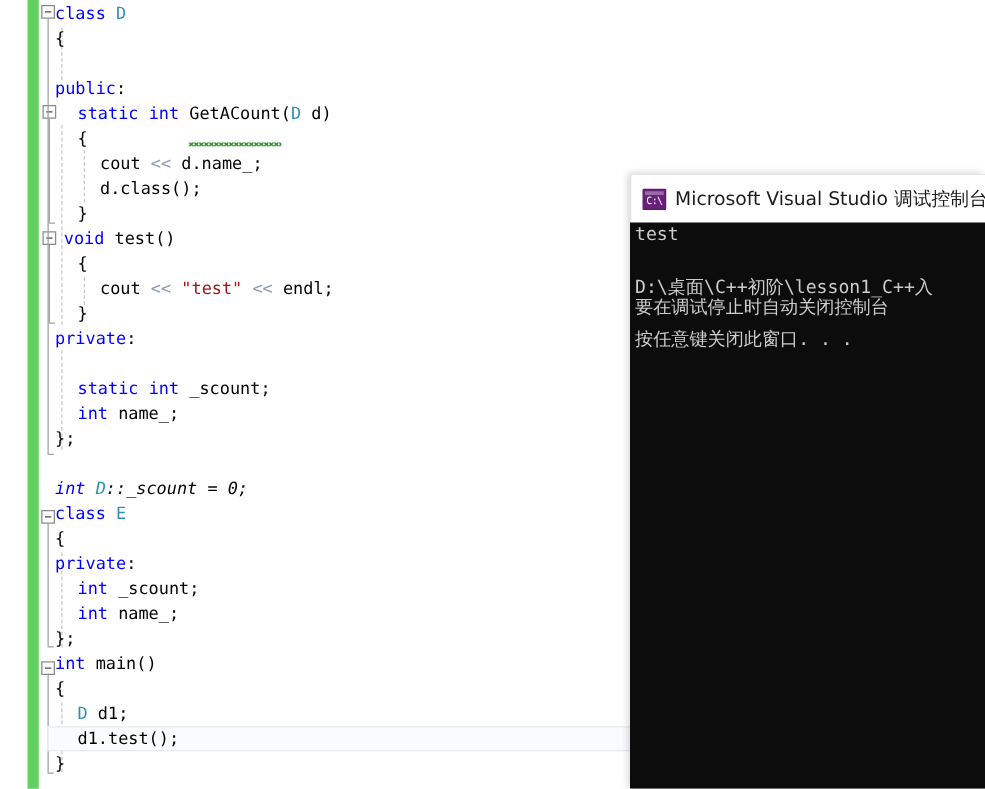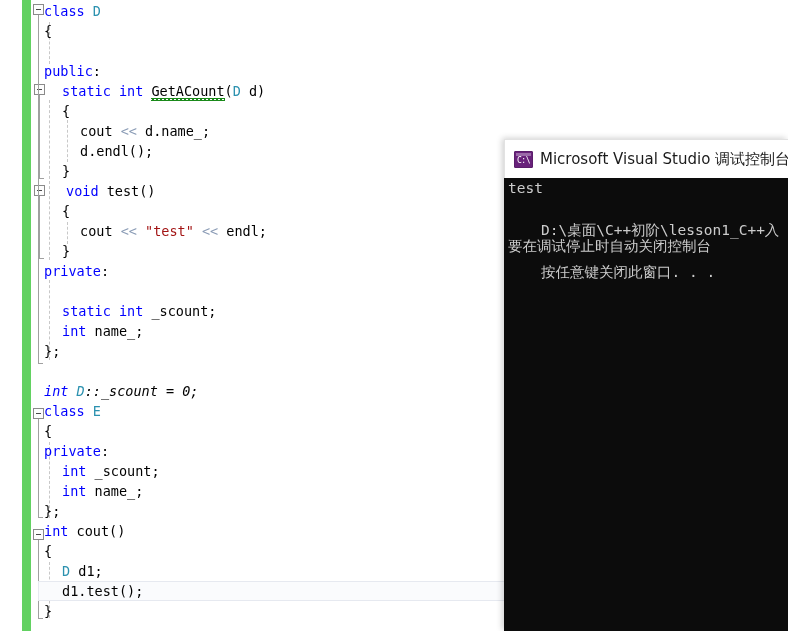--- a/index.html
+++ b/index.html
@@ -73,21 +73,21 @@
   .num   { color: #000000; }
 
   .squig {
     text-decoration: none;
     background-repeat: repeat-x;
     background-position: left bottom;
     background-image:
       linear-gradient(45deg, transparent 40%, #1a8a1a 40%, #1a8a1a 60%, transparent 60%),
       linear-gradient(-45deg, transparent 40%, #1a8a1a 40%, #1a8a1a 60%, transparent 60%);
     background-size: 4px 3px;
-    padding-bottom: 2px;
+    padding-bottom: 18px;
   }
 
   
   .fold-box {
     position: absolute;
     width: 11px; height: 11px;
     border: 1px solid #8a8a8a;
     background: #fdfdfd;
     box-sizing: border-box;
   }
@@ -239,58 +239,58 @@
     <div class="current-line" id="current-line-box" style="top: 581px; left: 7px; width: 473px;"></div>
 
     <div id="code-lines">
         <div class="line" style="top: 1px; left: 13px;"><span class="kw">class </span><span class="type">D</span></div>
         <div class="line" style="top: 21px; left: 13px;"><span class="plain">{</span></div>
         <div class="line" style="top: 41px; left: 13px;"></div>
         <div class="line" style="top: 61px; left: 13px;"><span class="kw">public</span><span class="plain">:</span></div>
         <div class="line" style="top: 81px; left: 31px;"><span class="kw">static </span><span class="kw">int </span><span class="plain squig">GetACount</span><span class="plain">(</span><span class="type">D</span><span class="plain"> d)</span></div>
         <div class="line" style="top: 101px; left: 31px;"><span class="plain">{</span></div>
         <div class="line" style="top: 121px; left: 49px;"><span class="plain">cout </span><span class="op">&lt;&lt;</span><span class="plain"> d.name_;</span></div>
-        <div class="line" style="top: 141px; left: 49px;"><span class="plain">d.endl();</span></div>
+        <div class="line" style="top: 141px; left: 49px;"><span class="plain">d.class();</span></div>
         <div class="line" style="top: 161px; left: 31px;"><span class="plain">}</span></div>
-        <div class="line" style="top: 181px; left: 35px;"><span class="kw">void </span><span class="plain">test()</span></div>
+        <div class="line" style="top: 181px; left: 20px;"><span class="kw">void </span><span class="plain">test()</span></div>
         <div class="line" style="top: 201px; left: 31px;"><span class="plain">{</span></div>
         <div class="line" style="top: 221px; left: 49px;"><span class="plain">cout </span><span class="op">&lt;&lt;</span><span class="plain"> </span><span class="str">"test"</span><span class="plain"> </span><span class="op">&lt;&lt;</span><span class="plain"> endl;</span></div>
         <div class="line" style="top: 241px; left: 31px;"><span class="plain">}</span></div>
         <div class="line" style="top: 261px; left: 13px;"><span class="kw">private</span><span class="plain">:</span></div>
         <div class="line" style="top: 281px; left: 13px;"></div>
         <div class="line" style="top: 301px; left: 31px; text-align: center;"><span class="kw">static </span><span class="kw">int </span><span class="plain">_scount;</span></div>
         <div class="line" style="top: 321px; left: 31px;"><span class="kw">int </span><span class="plain">name_;</span></div>
         <div class="line" style="top: 341px; left: 13px;"><span class="plain">};</span></div>
         <div class="line" style="top: 361px; left: 13px;"></div>
         <div class="line" style="top: 381px; left: 13px; font-style: italic;"><span class="kw">int </span><span class="type">D</span><span class="plain">::_scount = </span><span class="num">0</span><span class="plain">;</span></div>
         <div class="line" style="top: 401px; left: 13px;"><span class="kw">class </span><span class="type">E</span></div>
         <div class="line" style="top: 421px; left: 13px;"><span class="plain">{</span></div>
         <div class="line" style="top: 441px; left: 13px;"><span class="kw">private</span><span class="plain">:</span></div>
         <div class="line" style="top: 461px; left: 31px; text-align: center;"><span class="kw">int </span><span class="plain">_scount;</span></div>
         <div class="line" style="top: 481px; left: 31px;"><span class="kw">int </span><span class="plain">name_;</span></div>
         <div class="line" style="top: 501px; left: 13px;"><span class="plain">};</span></div>
-        <div class="line" style="top: 521px; left: 13px;"><span class="kw">int </span><span class="plain">cout()</span></div>
+        <div class="line" style="top: 521px; left: 13px;"><span class="kw">int </span><span class="plain">main()</span></div>
         <div class="line" style="top: 541px; left: 13px;"><span class="plain">{</span></div>
         <div class="line" style="top: 561px; left: 31px;"><span class="type">D</span><span class="plain"> d1;</span></div>
         <div class="line" style="top: 581px; left: 31px;"><span class="plain">d1.test();</span></div>
         <div class="line" style="top: 601px; left: 13px;"><span class="plain">}</span></div>
       </div>
   </div>
 </div>
 
 <div id="console-window">
   <div class="console-titlebar">
     <div class="console-icon">
       <div class="bar"></div>
       <div class="glyph">C:\</div>
     </div>
     <div class="console-title-text">Microsoft Visual Studio 调试控制台</div>
   </div>
   <div class="console-body">
     <div id="console-lines">
         <div class="console-line" style="top: 0px;">test</div>
         <div class="console-line" style="top: 21px;"></div>
-        <div class="console-line" style="top: 42px; margin-left: 33px;">D:\桌面\C++初阶\lesson1_C++入</div>
+        <div class="console-line" style="top: 42px;">D:\桌面\C++初阶\lesson1_C++入</div>
         <div class="console-line" style="top: 58px;">要在调试停止时自动关闭控制台</div>
-        <div class="console-line" style="top: 84px; margin-left: 33px;">按任意键关闭此窗口. . .</div>
+        <div class="console-line" style="top: 84px;">按任意键关闭此窗口. . .</div>
       </div>
   </div>
 </div>
 
 </body></html>

